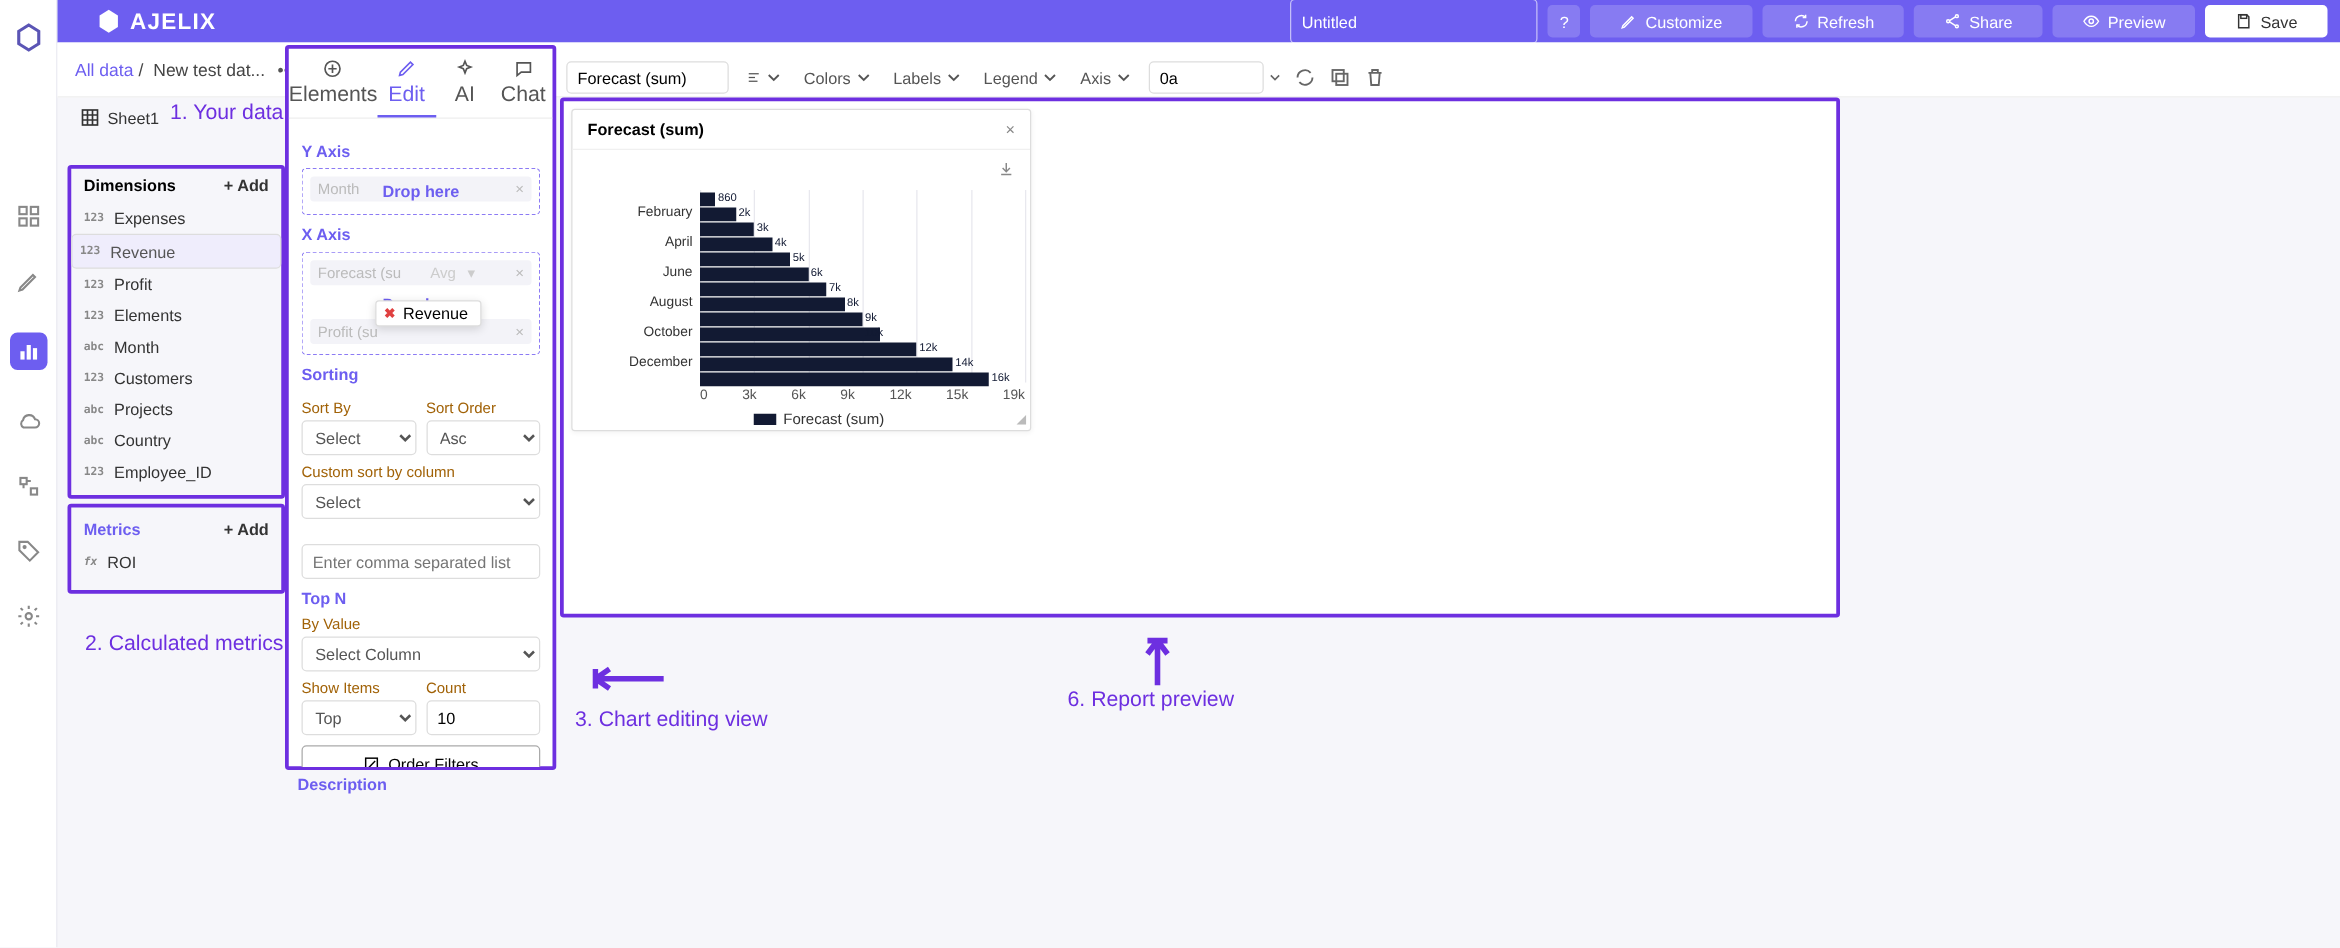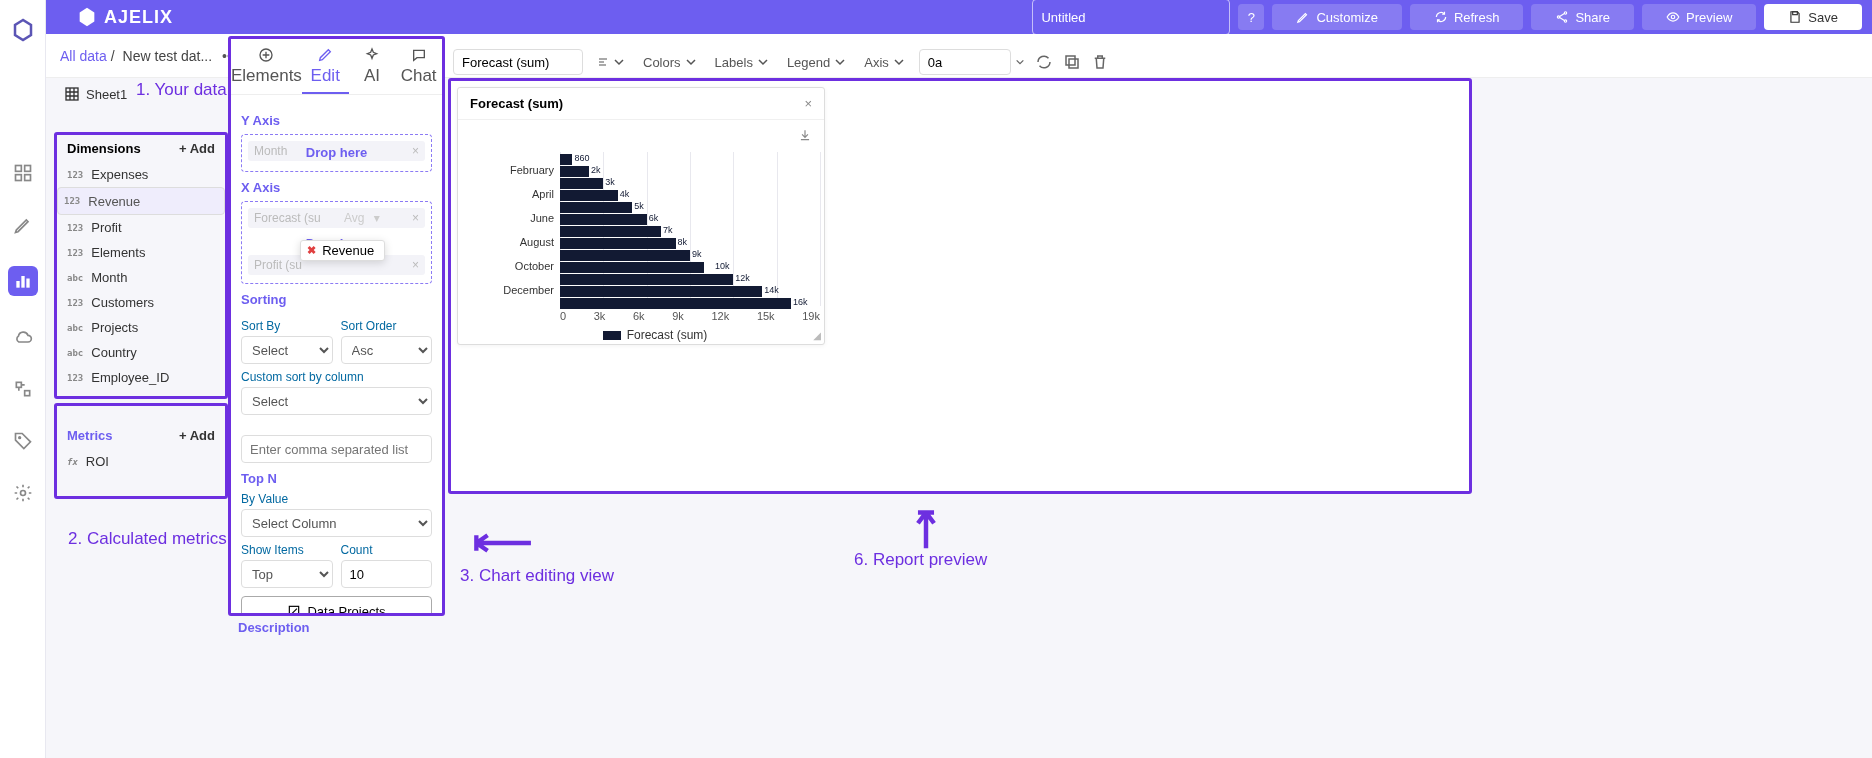--- a/index.html
+++ b/index.html
@@ -33,37 +33,37 @@
 
 .datacol { position:absolute; left:54px; top:82px; width:174px; }
 .sheetline { display:flex; align-items:center; gap:6px; color:#333; font-size:13px; padding:4px 10px;}
 .sheetline svg{width:16px;height:16px;}
 .dim-box { border:3px solid #6d2fe0; border-radius:3px; padding:6px 0 6px 0; margin-top:4px;}
 .dim-head { display:flex; justify-content:space-between; align-items:center; padding:0 10px 6px 10px; font-weight:700; font-size:13px;}
 .addbtn { color:#333; font-size:13px; cursor:pointer;}
 .dim-item { display:flex; align-items:center; gap:8px; padding:5px 10px; font-size:13px; cursor:pointer; color:#333;}
 .dim-item.sel{ background:#efedfc;}
 .dtype { font-size:9px; color:#888; font-weight:700; font-family:monospace;}
-.metrics-box { border:3px solid #6d2fe0; border-radius:3px; padding:22px 0; margin-top:4px;}
+.metrics-box { border:3px solid #6d2fe0; border-radius:3px; padding:10px 0; margin-top:4px;}
 
 
 .editcol { position:absolute; left:228px; top:36px; width:217px; border:3px solid #6d2fe0; border-radius:3px; background:#fff; height:580px; overflow:hidden; }
 .edit-tabs { display:flex; border-bottom:1px solid #eee;}
 .edit-tab { flex:1; text-align:center; padding:8px 0 6px 0; font-size:17px; color:#555; cursor:pointer; }
 .edit-tab.active { color:#6d5ef0; border-bottom:2px solid #6d5ef0;}
 .edit-tab svg{ display:block; margin:0 auto 3px auto; width:16px; height:16px;}
 .edit-body { padding:10px 10px 40px 10px; font-size:13px; overflow-y:auto; height: calc(100% - 52px);}
 .sect-title { color:#6d5ef0; font-weight:700; font-size:13px; margin:8px 0 6px 0;}
 .dropzone { border:1.5px dashed #8c7bf4; border-radius:4px; padding:6px; position:relative;}
 .dropchip { background:#f3f3f8; border-radius:3px; padding:3px 24px 3px 6px; font-size:12px; color:#bbb; margin-bottom:4px; position:relative;}
 .dropchip .x{ position:absolute; right:6px; top:3px; color:#bbb; cursor:pointer;}
 .droptxt { text-align:center; color:#6d5ef0; font-weight:600; padding:4px 0;}
 .drag-ghost { position:absolute; left:58px; top:26px; background:#fff; border:1px solid #ddd; border-radius:3px; padding:2px 10px 2px 6px; font-size:13px; display:flex; align-items:center; gap:6px; box-shadow:0 2px 8px rgba(0,0,0,0.15);}
 .drag-ghost .rx{ color:#e04040; font-weight:900; font-size:11px;}
-label.small{ font-size:12px; color:#0369a1; display:block; margin:6px 0 3px 0;}
+label.small{ font-size:12px; color:#a16207; display:block; margin:6px 0 3px 0;}
 .sel { width:100%; height:28px; border:1px solid #ddd; border-radius:4px; background:#fff; padding:0 6px; font-size:13px; color:#555;}
 .row2 { display:flex; gap:8px;}
 .row2 > div{ flex:1;}
 .filterbtn { width:100%; border:1px solid #aaa; border-radius:4px; background:#fff; height:30px; font-size:13px; margin-top:8px; cursor:pointer; display:flex; align-items:center; justify-content:center; gap:6px;}
 .filterbtn svg{width:14px;height:14px;}
 .txtinput { width:100%; height:28px; border:1px solid #ddd; border-radius:4px; padding:0 8px; font-size:13px;}
 .desc-sect { position:absolute; left:238px; top:620px; color:#6d5ef0; font-weight:700; font-size:13px;}
 
 
 .charttb { position:absolute; left:453px; top:44px; right:10px; height:36px; display:flex; align-items:center; gap:10px; font-size:13px; }
@@ -337,21 +337,21 @@
         <select class="sel"><option>Top</option></select></div>
       <div><label class="small">Count</label>
         <input class="txtinput" value="10" style=""></div>
     </div>
 
     <button class="filterbtn">
         <svg viewBox="0 0 24 24" fill="none" stroke="currentColor" stroke-width="2">
           <rect x="4" y="4" width="16" height="16"></rect>
           <path d="M8 17l9-9"></path>
         </svg>
-        <span>Data Projects</span>
+        <span>Order Filters</span>
       </button>
     
   </div>
 </div>
 <div class="desc-sect">Description</div>
 
 <div class="charttb">
   <input class="cname-input" value="Forecast (sum)" style="">
   <div class="drop">
       <svg viewBox="0 0 24 24" fill="currentColor">
@@ -432,21 +432,21 @@
         <div class="val-lbl" style="left: 140.222px; top: 49px;">5k</div>
         <div class="bar" style="top: 62px; width: 86.6667px;"></div>
         <div class="val-lbl" style="left: 154.667px; top: 61px;">6k</div>
         <div class="bar" style="top: 74px; width: 101.111px;"></div>
         <div class="val-lbl" style="left: 169.111px; top: 73px;">7k</div>
         <div class="bar" style="top: 86px; width: 115.556px;"></div>
         <div class="val-lbl" style="left: 183.556px; top: 85px;">8k</div>
         <div class="bar" style="top: 98px; width: 130px;"></div>
         <div class="val-lbl" style="left: 198px; top: 97px;">9k</div>
         <div class="bar" style="top: 110px; width: 144.444px;"></div>
-        <div class="val-lbl" style="left: 221px; top: 109px;">10k</div>
+        <div class="val-lbl" style="left: 198px; top: 109px;">10k</div>
         <div class="bar" style="top: 122px; width: 173.333px;"></div>
         <div class="val-lbl" style="left: 241.333px; top: 121px;">12k</div>
         <div class="bar" style="top: 134px; width: 202.222px;"></div>
         <div class="val-lbl" style="left: 270.222px; top: 133px;">14k</div>
         <div class="bar" style="top: 146px; width: 231.111px;"></div>
         <div class="val-lbl" style="left: 299.111px; top: 145px;">16k</div>
         <div class="axis-lbl" style="top: 12px;">February</div>
         <div class="axis-lbl" style="top: 36px;">April</div>
         <div class="axis-lbl" style="top: 60px;">June</div>
         <div class="axis-lbl" style="top: 84px;">August</div>

